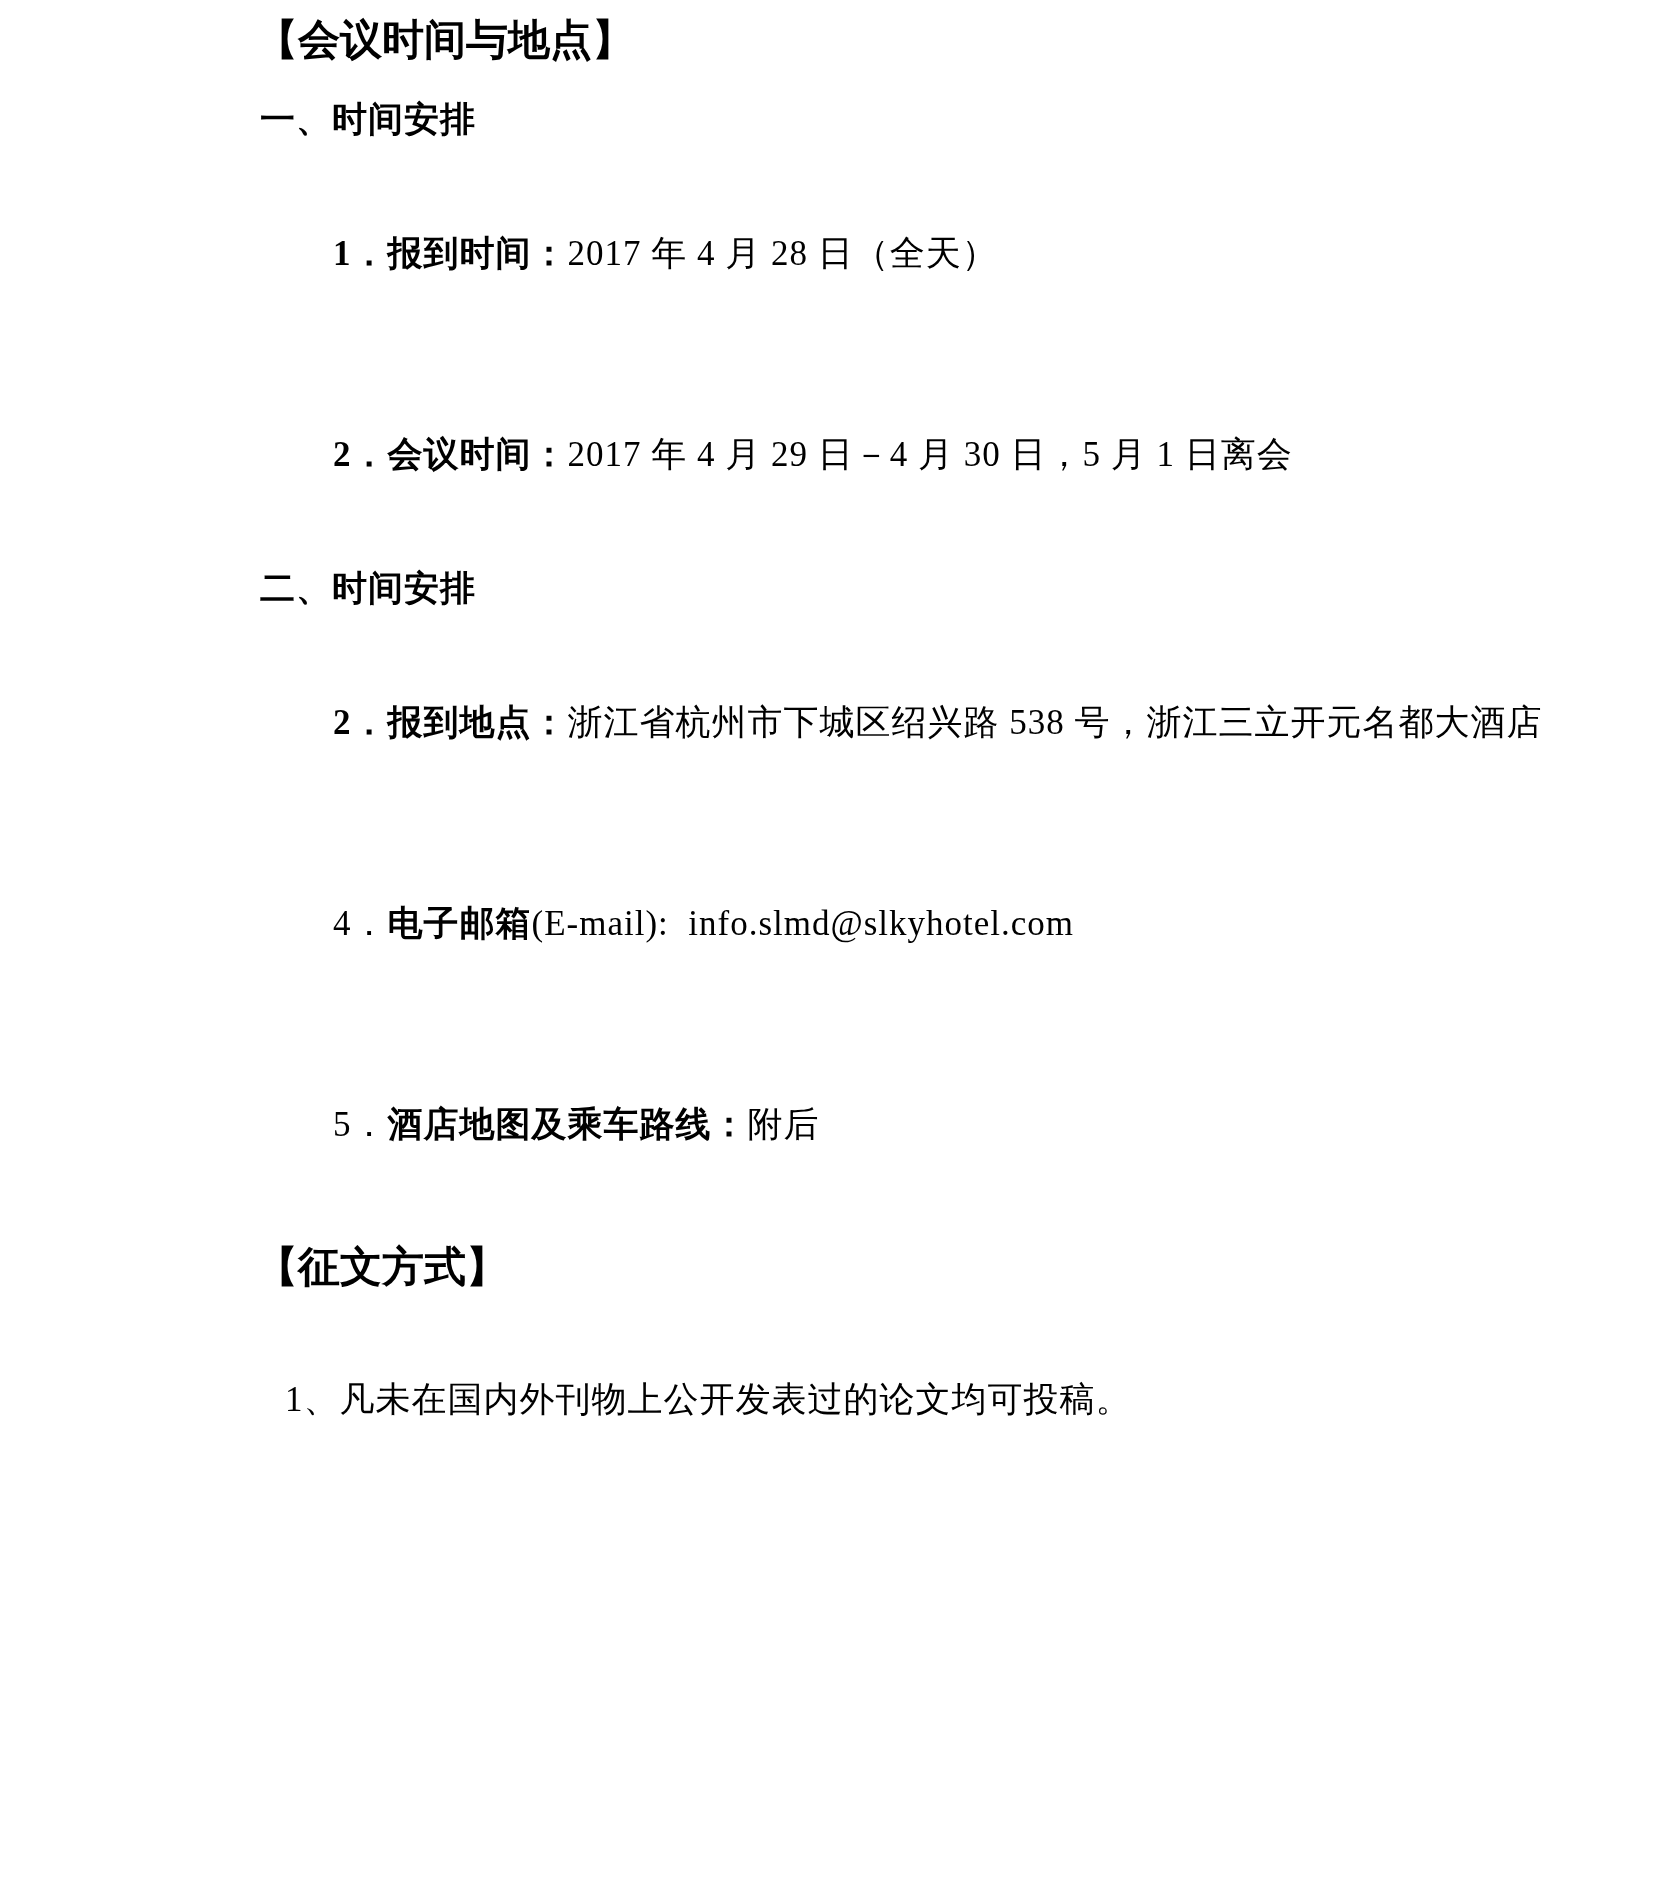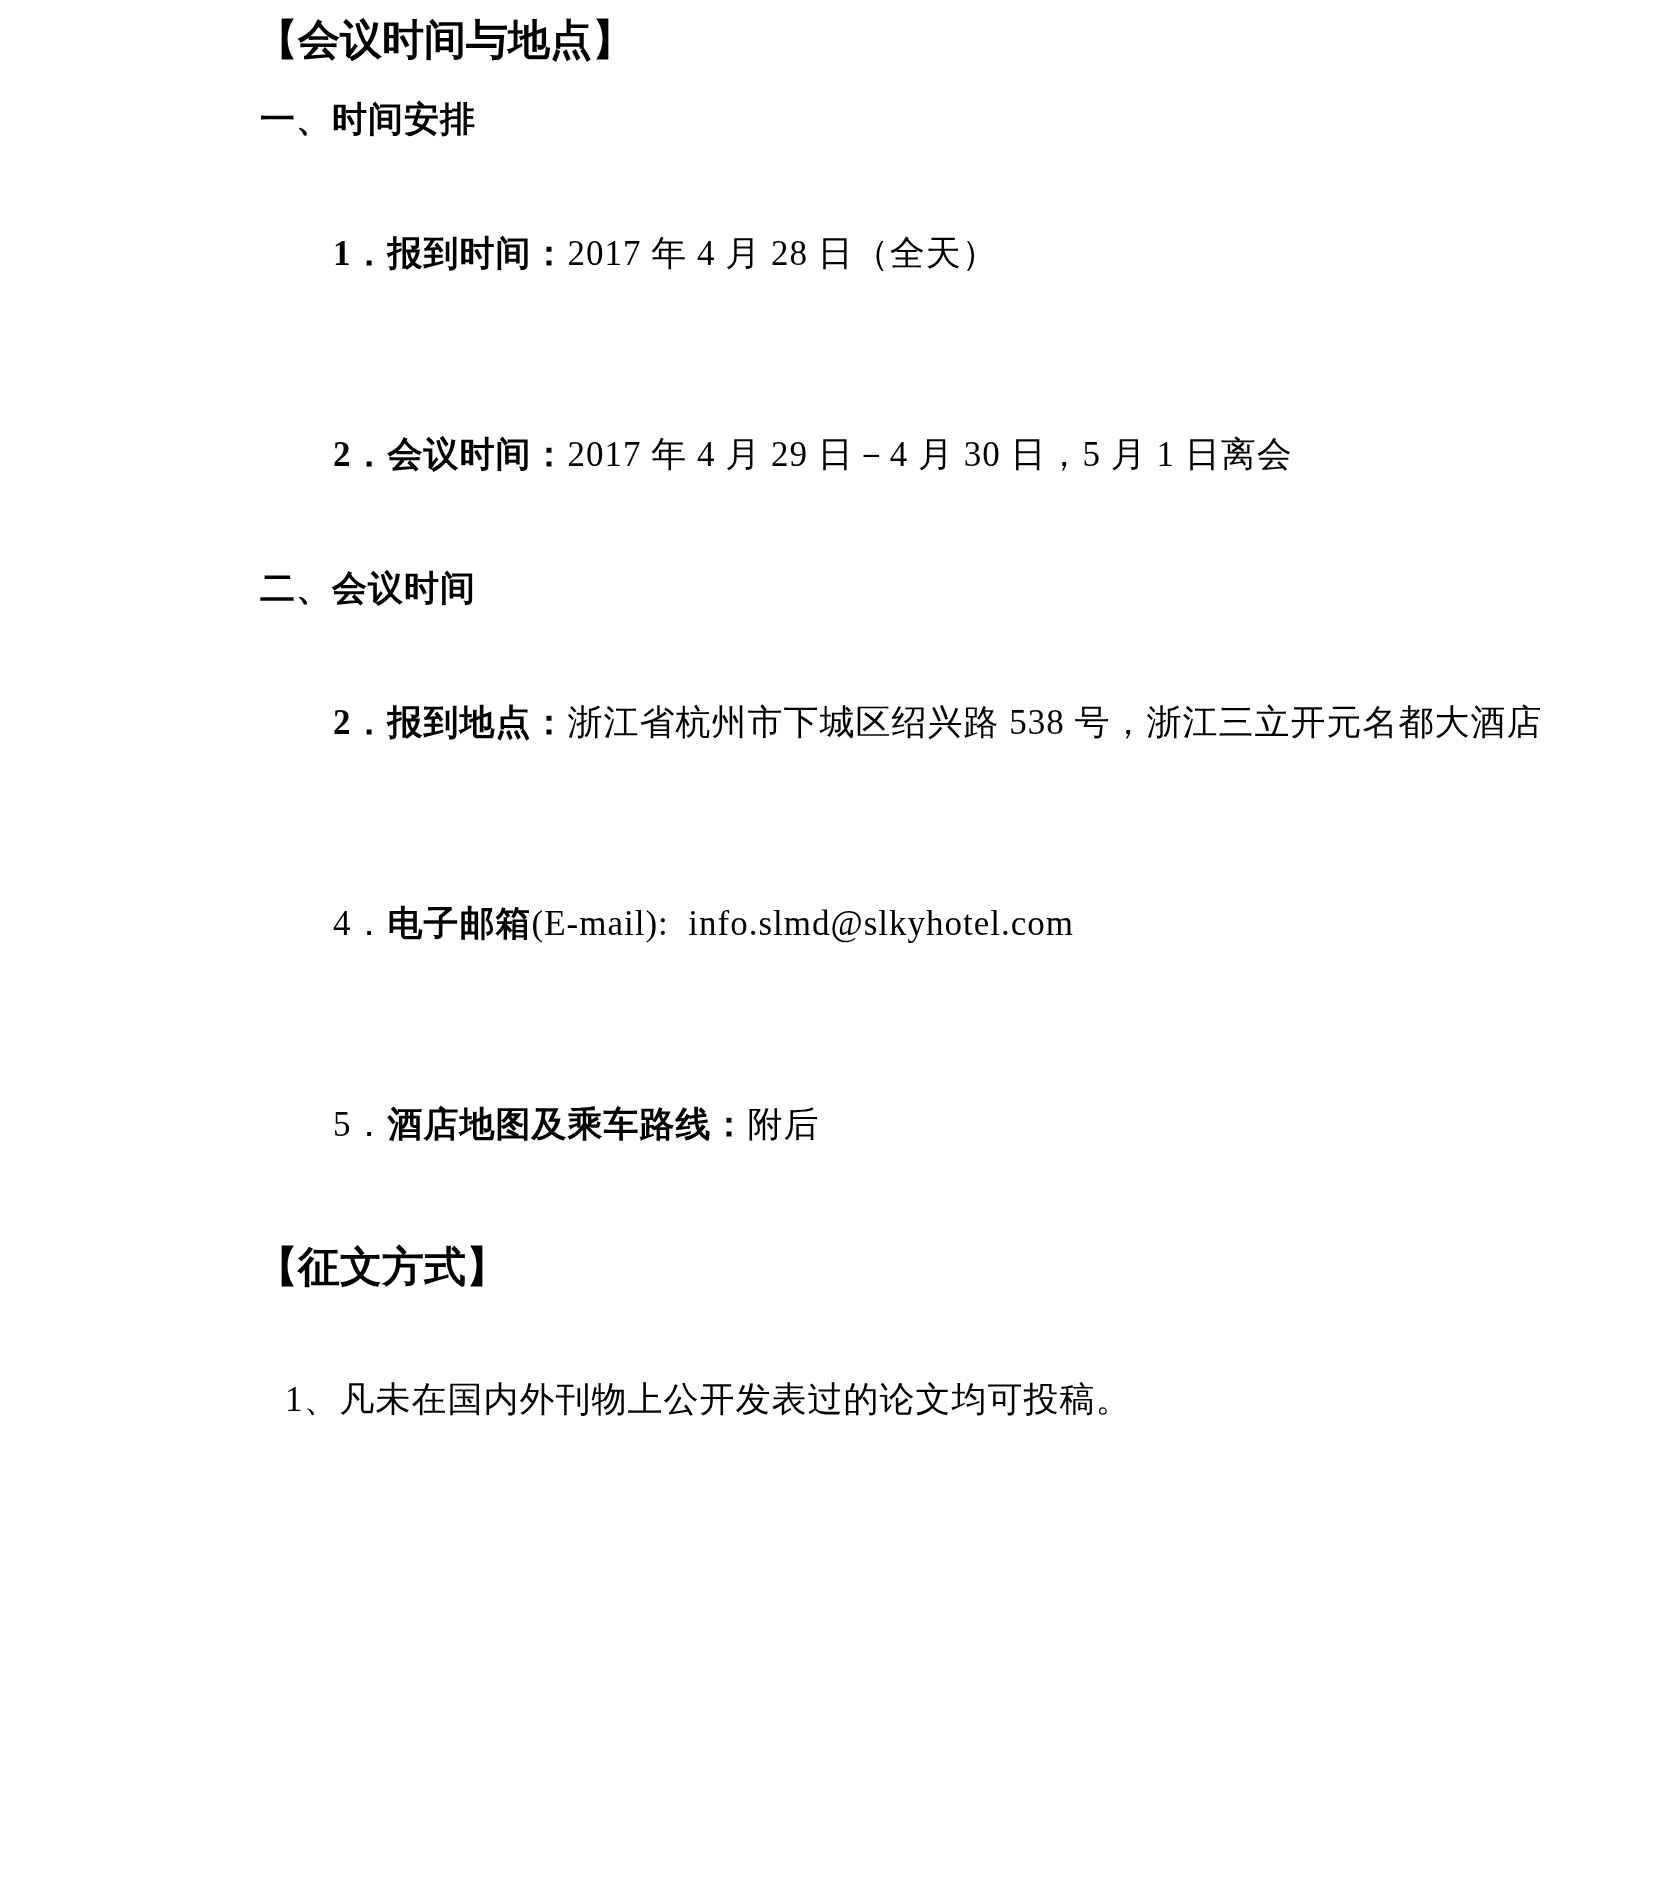--- a/index.html
+++ b/index.html
@@ -51,21 +51,21 @@
   <div class="line l-sec b mt-a">一、时间安排</div>
 
   <div class="line l-sub">
     <span class="b">1．报到时间：</span><span>2017 年 4 月 28 日（全天）</span>
   </div>
 
   <div class="line l-sub">
     <span class="b">2．会议时间：</span><span>2017 年 4 月 29 日－4 月 30 日，5 月 1 日离会</span>
   </div>
 
-  <div class="line l-sec b">二、会议时间</div>
+  <div class="line l-sec b">二、时间安排</div>
 
   <div class="line l-sub">
     <span class="b">2．报到地点：</span><span>浙江省杭州市下城区绍兴路 538 号，浙江三立开元名都大酒店</span>
   </div>
 
 
 
   <div class="line l-sub">
     <span>4．</span><span class="b">电子邮箱</span><span>(E-mail):  </span><span>info.slmd@slkyhotel.com</span>
   </div>

